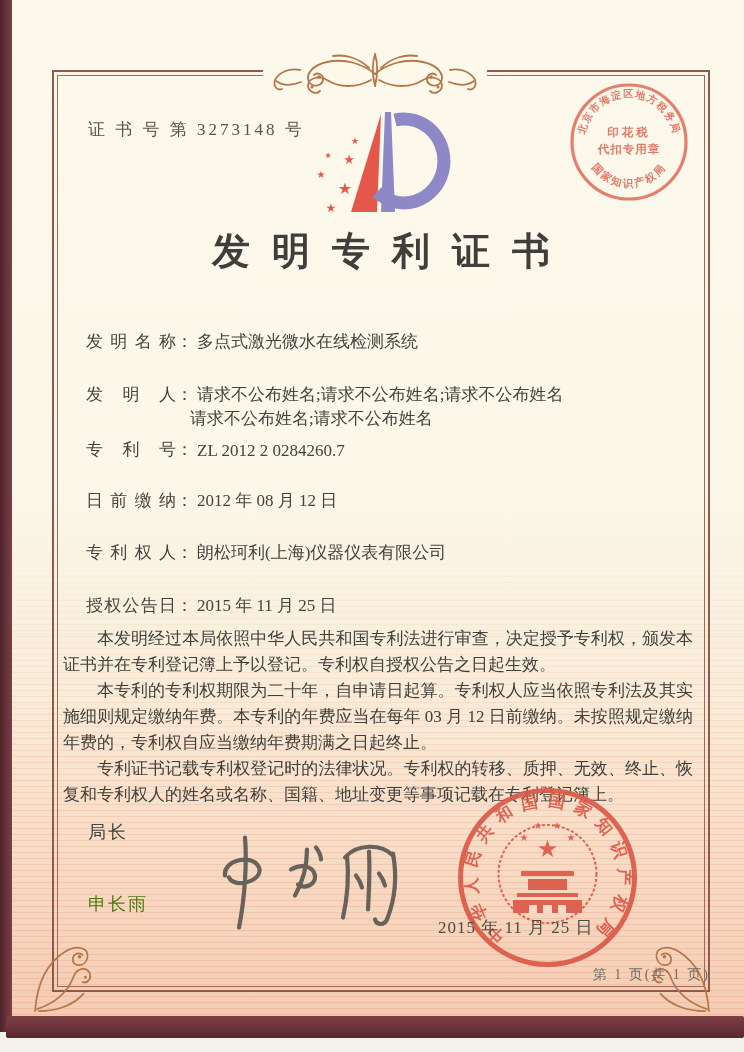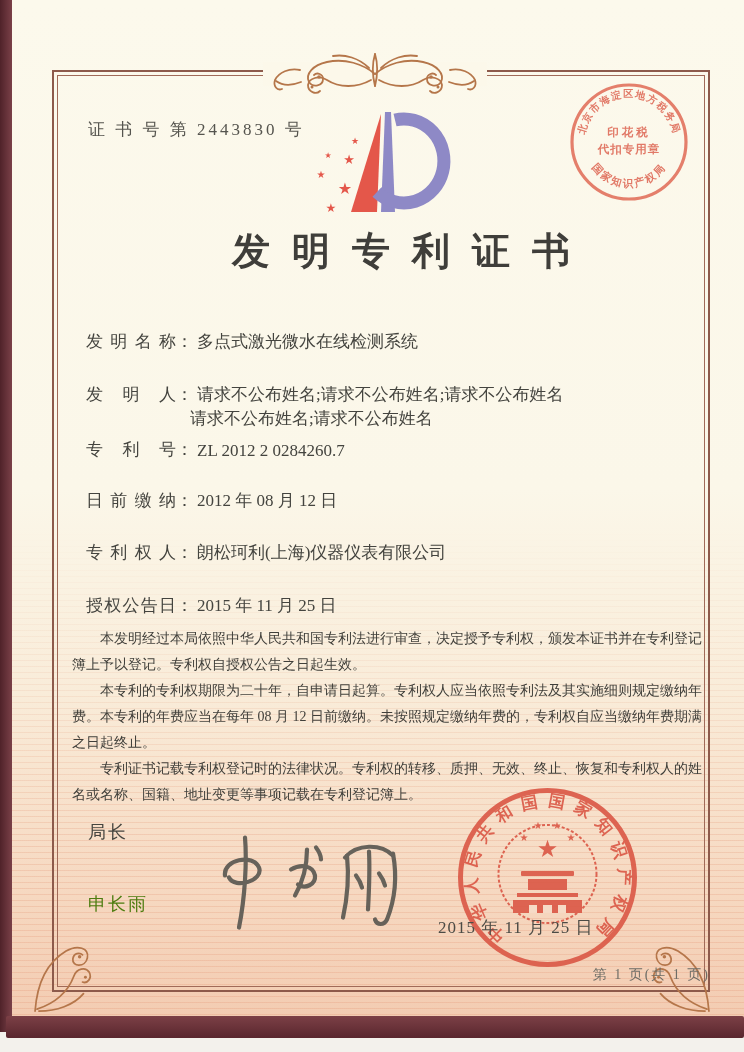--- a/index.html
+++ b/index.html
@@ -26,31 +26,31 @@
 
   
   .frame{position:absolute;left:52px;top:70px;width:658px;height:922px;
     border:2px solid #8d5a4b;box-sizing:border-box;}
   .frame::before{content:"";position:absolute;left:3px;top:3px;right:3px;bottom:3px;
     border:1px solid #a06a58;}
 
   .cert-no{position:absolute;left:88px;top:118px;font-size:17px;letter-spacing:3px;color:#55544e;}
 
   .title{position:absolute;left:52px;top:226px;width:658px;text-align:center;
-    font-size:38px;font-weight:bold;color:#3f3e3a;letter-spacing:22px;text-indent:22px;padding-left:20px;}
+    font-size:38px;font-weight:bold;color:#3f3e3a;letter-spacing:22px;text-indent:22px;}
 
   .frow{position:absolute;left:86px;display:flex;align-items:flex-end;
     font-size:17px;color:#44443f;white-space:nowrap;}
   .flabel{display:inline-block;width:90px;text-align:justify;text-align-last:justify;}
   .fcolon{margin:0 4px 0 0;}
   .fr0{top:330px}.fr1{top:383px}.fr2{top:438px}.fr3{top:489px}.fr4{top:541px}.fr5{top:594px}
   .inv2{position:absolute;left:190px;top:407px;font-size:17px;color:#44443f;}
 
-  .bodytext{position:absolute;left:72px;top:626px;width:630px;
-    font-size:14px;line-height:26px;color:#403f3a;text-align:justify;}
+  .bodytext{position:absolute;left:63px;top:626px;width:630px;
+    font-size:17px;line-height:26px;color:#403f3a;text-align:justify;}
   .bodytext p{margin:0;text-indent:2em;}
 
   .director-label{position:absolute;left:88px;top:820px;font-size:18px;color:#46453f;letter-spacing:2px;}
   .director-name{position:absolute;left:88px;top:892px;font-size:18px;color:#4d7c0f;letter-spacing:2px;}
 
   .sig{position:absolute;left:195px;top:822px;width:230px;height:118px;}
 
   .tax-seal{position:absolute;left:563px;top:76px;width:132px;height:132px;opacity:.85;}
   .office-seal{position:absolute;left:445px;top:775px;width:205px;height:205px;opacity:.92;}
   .seal-date{position:absolute;left:438px;top:916px;font-size:17px;color:#4c4b45;
@@ -106,21 +106,21 @@
   <svg class="orn-br" viewBox="0 0 80 95">
     <g stroke="#b5764a" stroke-width="1.8" fill="none" stroke-linecap="round">
       <path d="M 6,92 C 8,64 18,42 38,30 C 50,23 62,27 60,37 C 58,47 44,47 45,38 C 46,32 52,31 55,34"></path>
       <path d="M 8,90 C 26,84 40,72 46,56 C 49,48 58,46 62,52 C 65,58 60,64 55,62"></path>
       <path d="M 10,92 C 28,92 46,86 56,74"></path>
       <circle cx="52" cy="36" r="1.8" fill="#b5764a" stroke="none"></circle>
       <circle cx="58" cy="57" r="1.5" fill="#b5764a" stroke="none"></circle>
     </g>
   </svg>
 
-  <div class="cert-no">证 书 号 第 2443830 号</div>
+  <div class="cert-no">证 书 号 第 3273148 号</div>
 
   <svg class="logo" viewBox="0 0 175 130">
     <path d="M 88,14 L 58,112 L 84,112 Z" fill="#e4574a"></path>
     <path d="M 92,12 L 88,112 L 102,112 L 98,12 Z" fill="#8e89c6"></path>
     <path d="M 102,20 A 40,42 0 1 1 84,92" stroke="#8e89c6" stroke-width="13" fill="none"></path>
     <g fill="#e4574a" text-anchor="middle">
       <text x="62" y="44" font-size="9">★</text>
       <text x="56" y="64" font-size="13">★</text>
       <text x="35" y="58" font-size="8">★</text>
       <text x="28" y="78" font-size="10">★</text>
@@ -174,21 +174,21 @@
     <span class="fvalue">朗松珂利(上海)仪器仪表有限公司</span>
   </div>
   <div class="frow fr5">
     <span class="flabel">授权公告日</span>
       <span class="fcolon">：</span>
     <span class="fvalue">2015 年 11 月 25 日</span>
   </div>
 
   <div class="bodytext">
     <p>本发明经过本局依照中华人民共和国专利法进行审查，决定授予专利权，颁发本证书并在专利登记簿上予以登记。专利权自授权公告之日起生效。</p>
-    <p>本专利的专利权期限为二十年，自申请日起算。专利权人应当依照专利法及其实施细则规定缴纳年费。本专利的年费应当在每年 08 月 12 日前缴纳。未按照规定缴纳年费的，专利权自应当缴纳年费期满之日起终止。</p>
+    <p>本专利的专利权期限为二十年，自申请日起算。专利权人应当依照专利法及其实施细则规定缴纳年费。本专利的年费应当在每年 03 月 12 日前缴纳。未按照规定缴纳年费的，专利权自应当缴纳年费期满之日起终止。</p>
     <p>专利证书记载专利权登记时的法律状况。专利权的转移、质押、无效、终止、恢复和专利权人的姓名或名称、国籍、地址变更等事项记载在专利登记簿上。</p>
   </div>
 
   <div class="director-label">局长</div>
   <div class="director-name">申长雨</div>
 
   <svg class="sig" viewBox="0 0 230 115" aria-label="申长雨">
     <g stroke="#54534d" stroke-width="4.2" fill="none" stroke-linecap="round" opacity="0.88">
       <path d="M 30,52 C 28,36 58,30 64,44 C 69,57 40,66 34,54"></path>
       <path d="M 50,14 C 52,38 50,74 44,104"></path>

